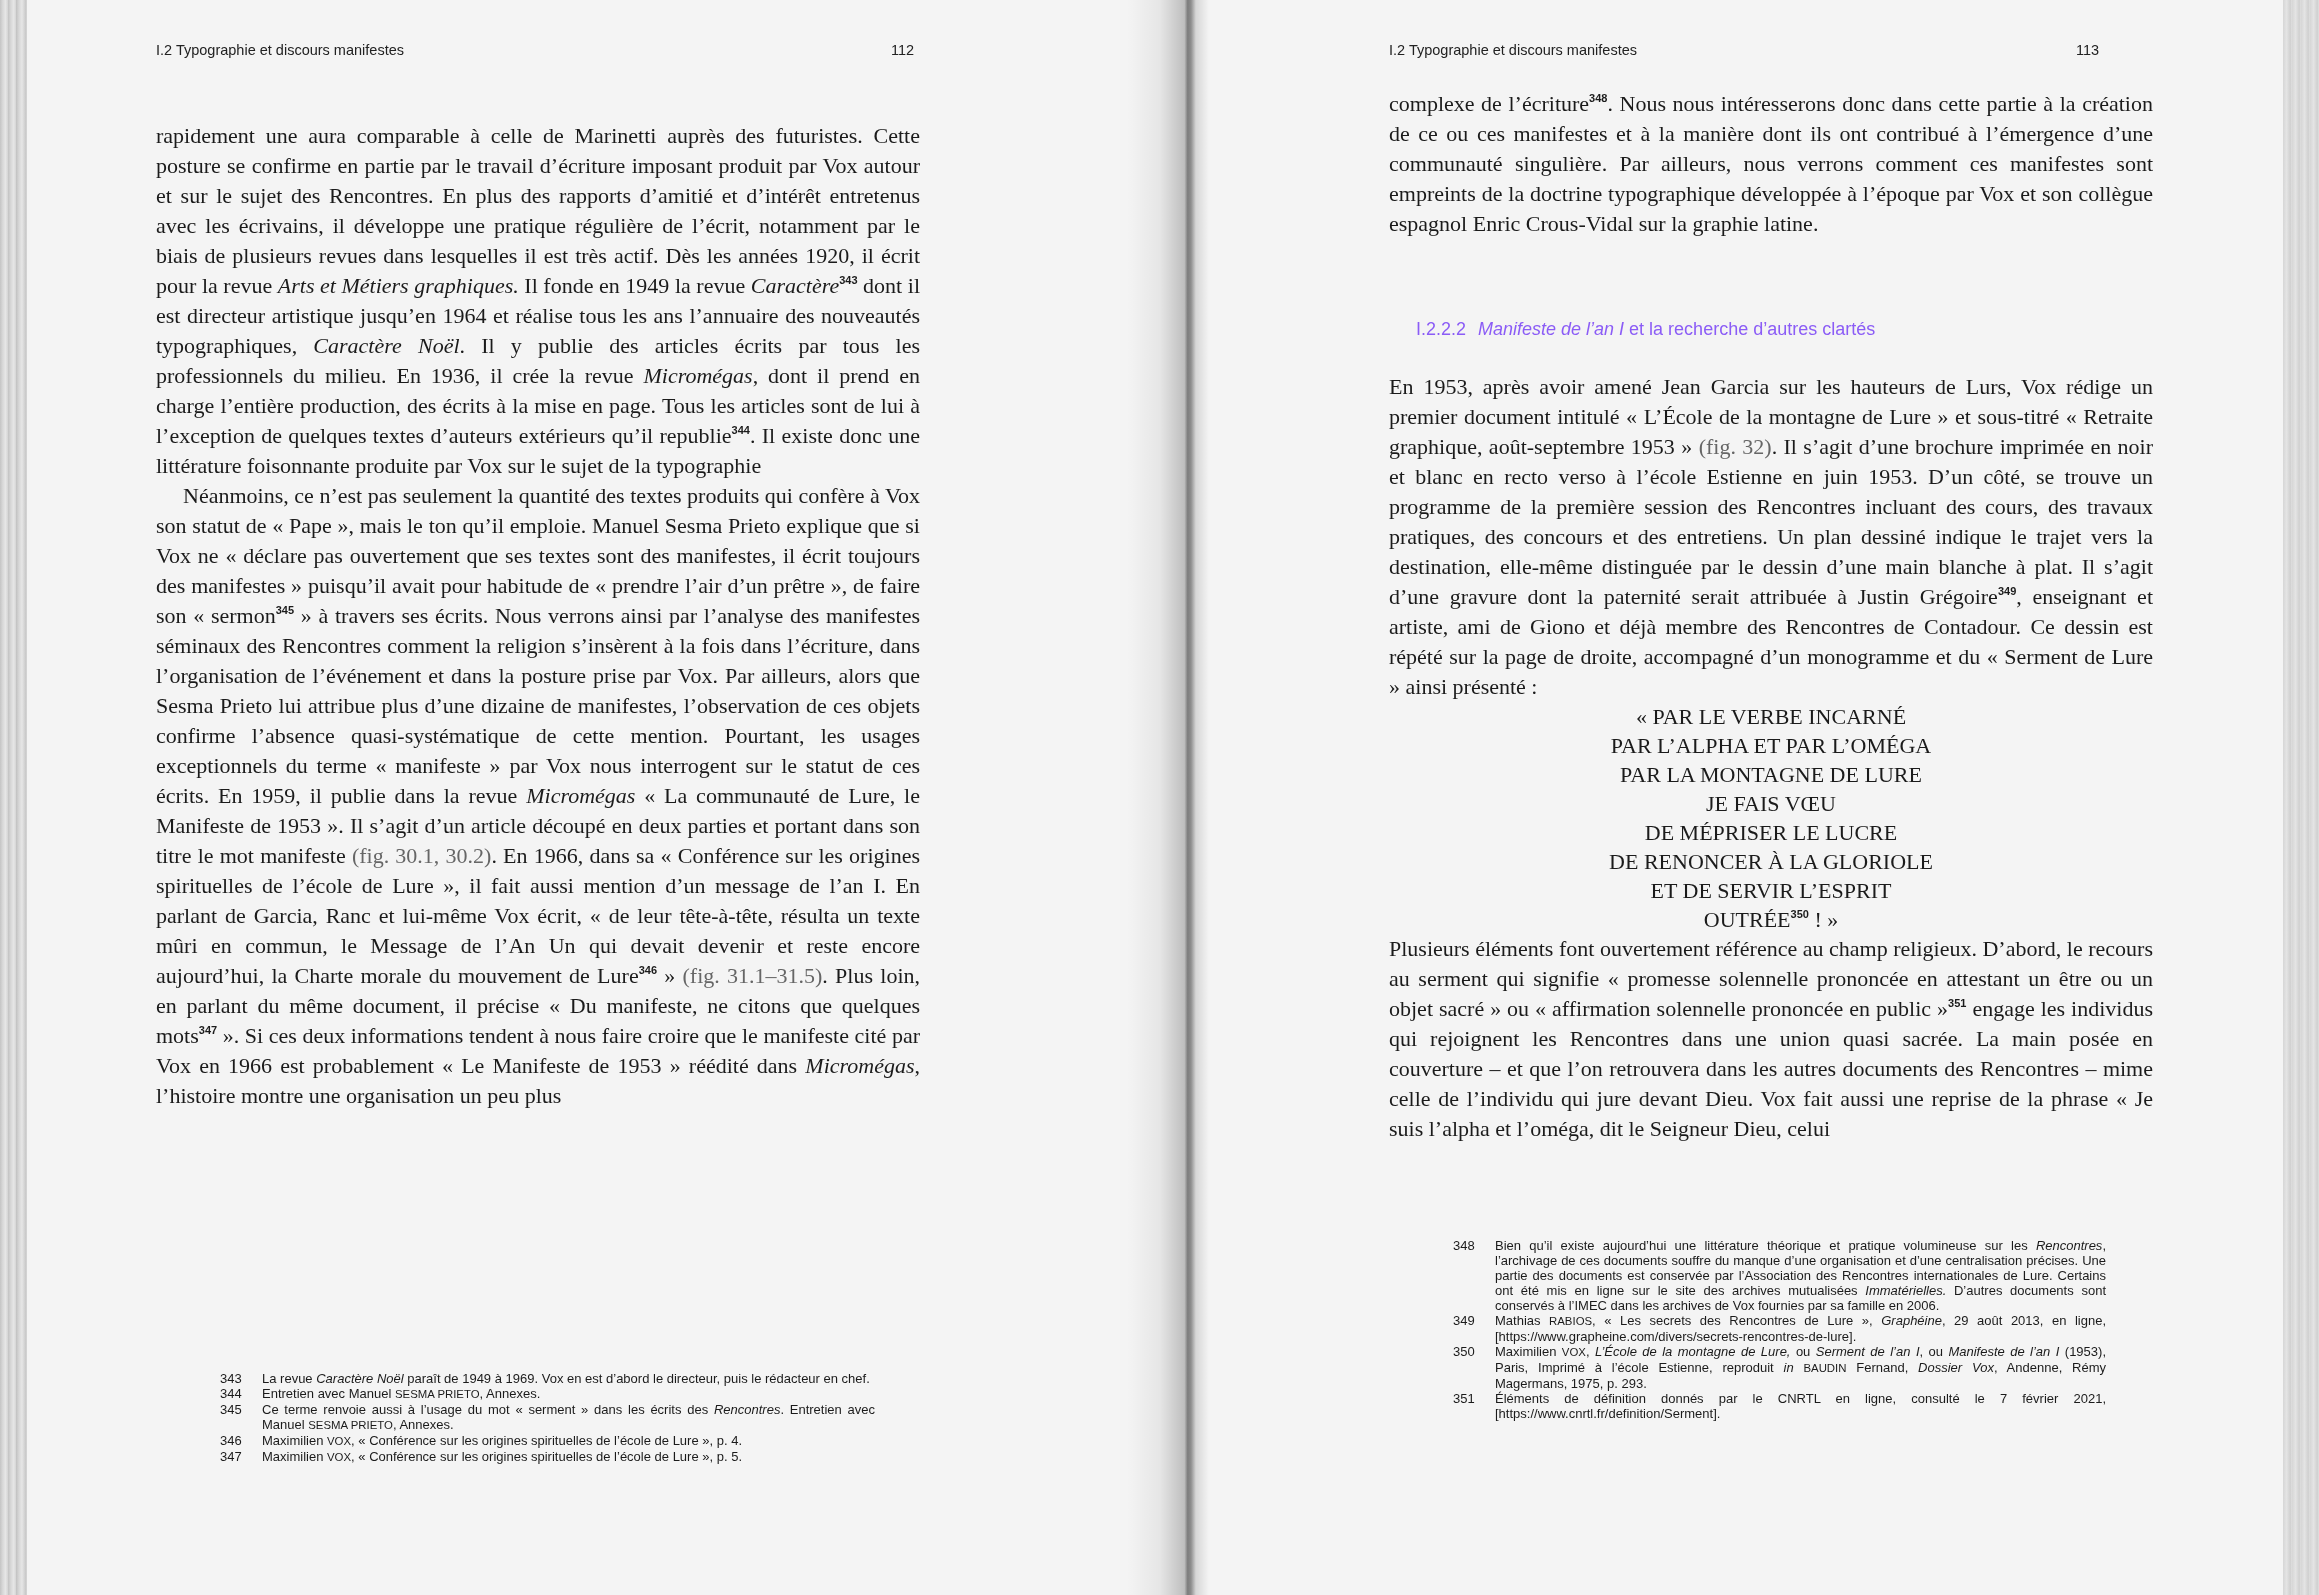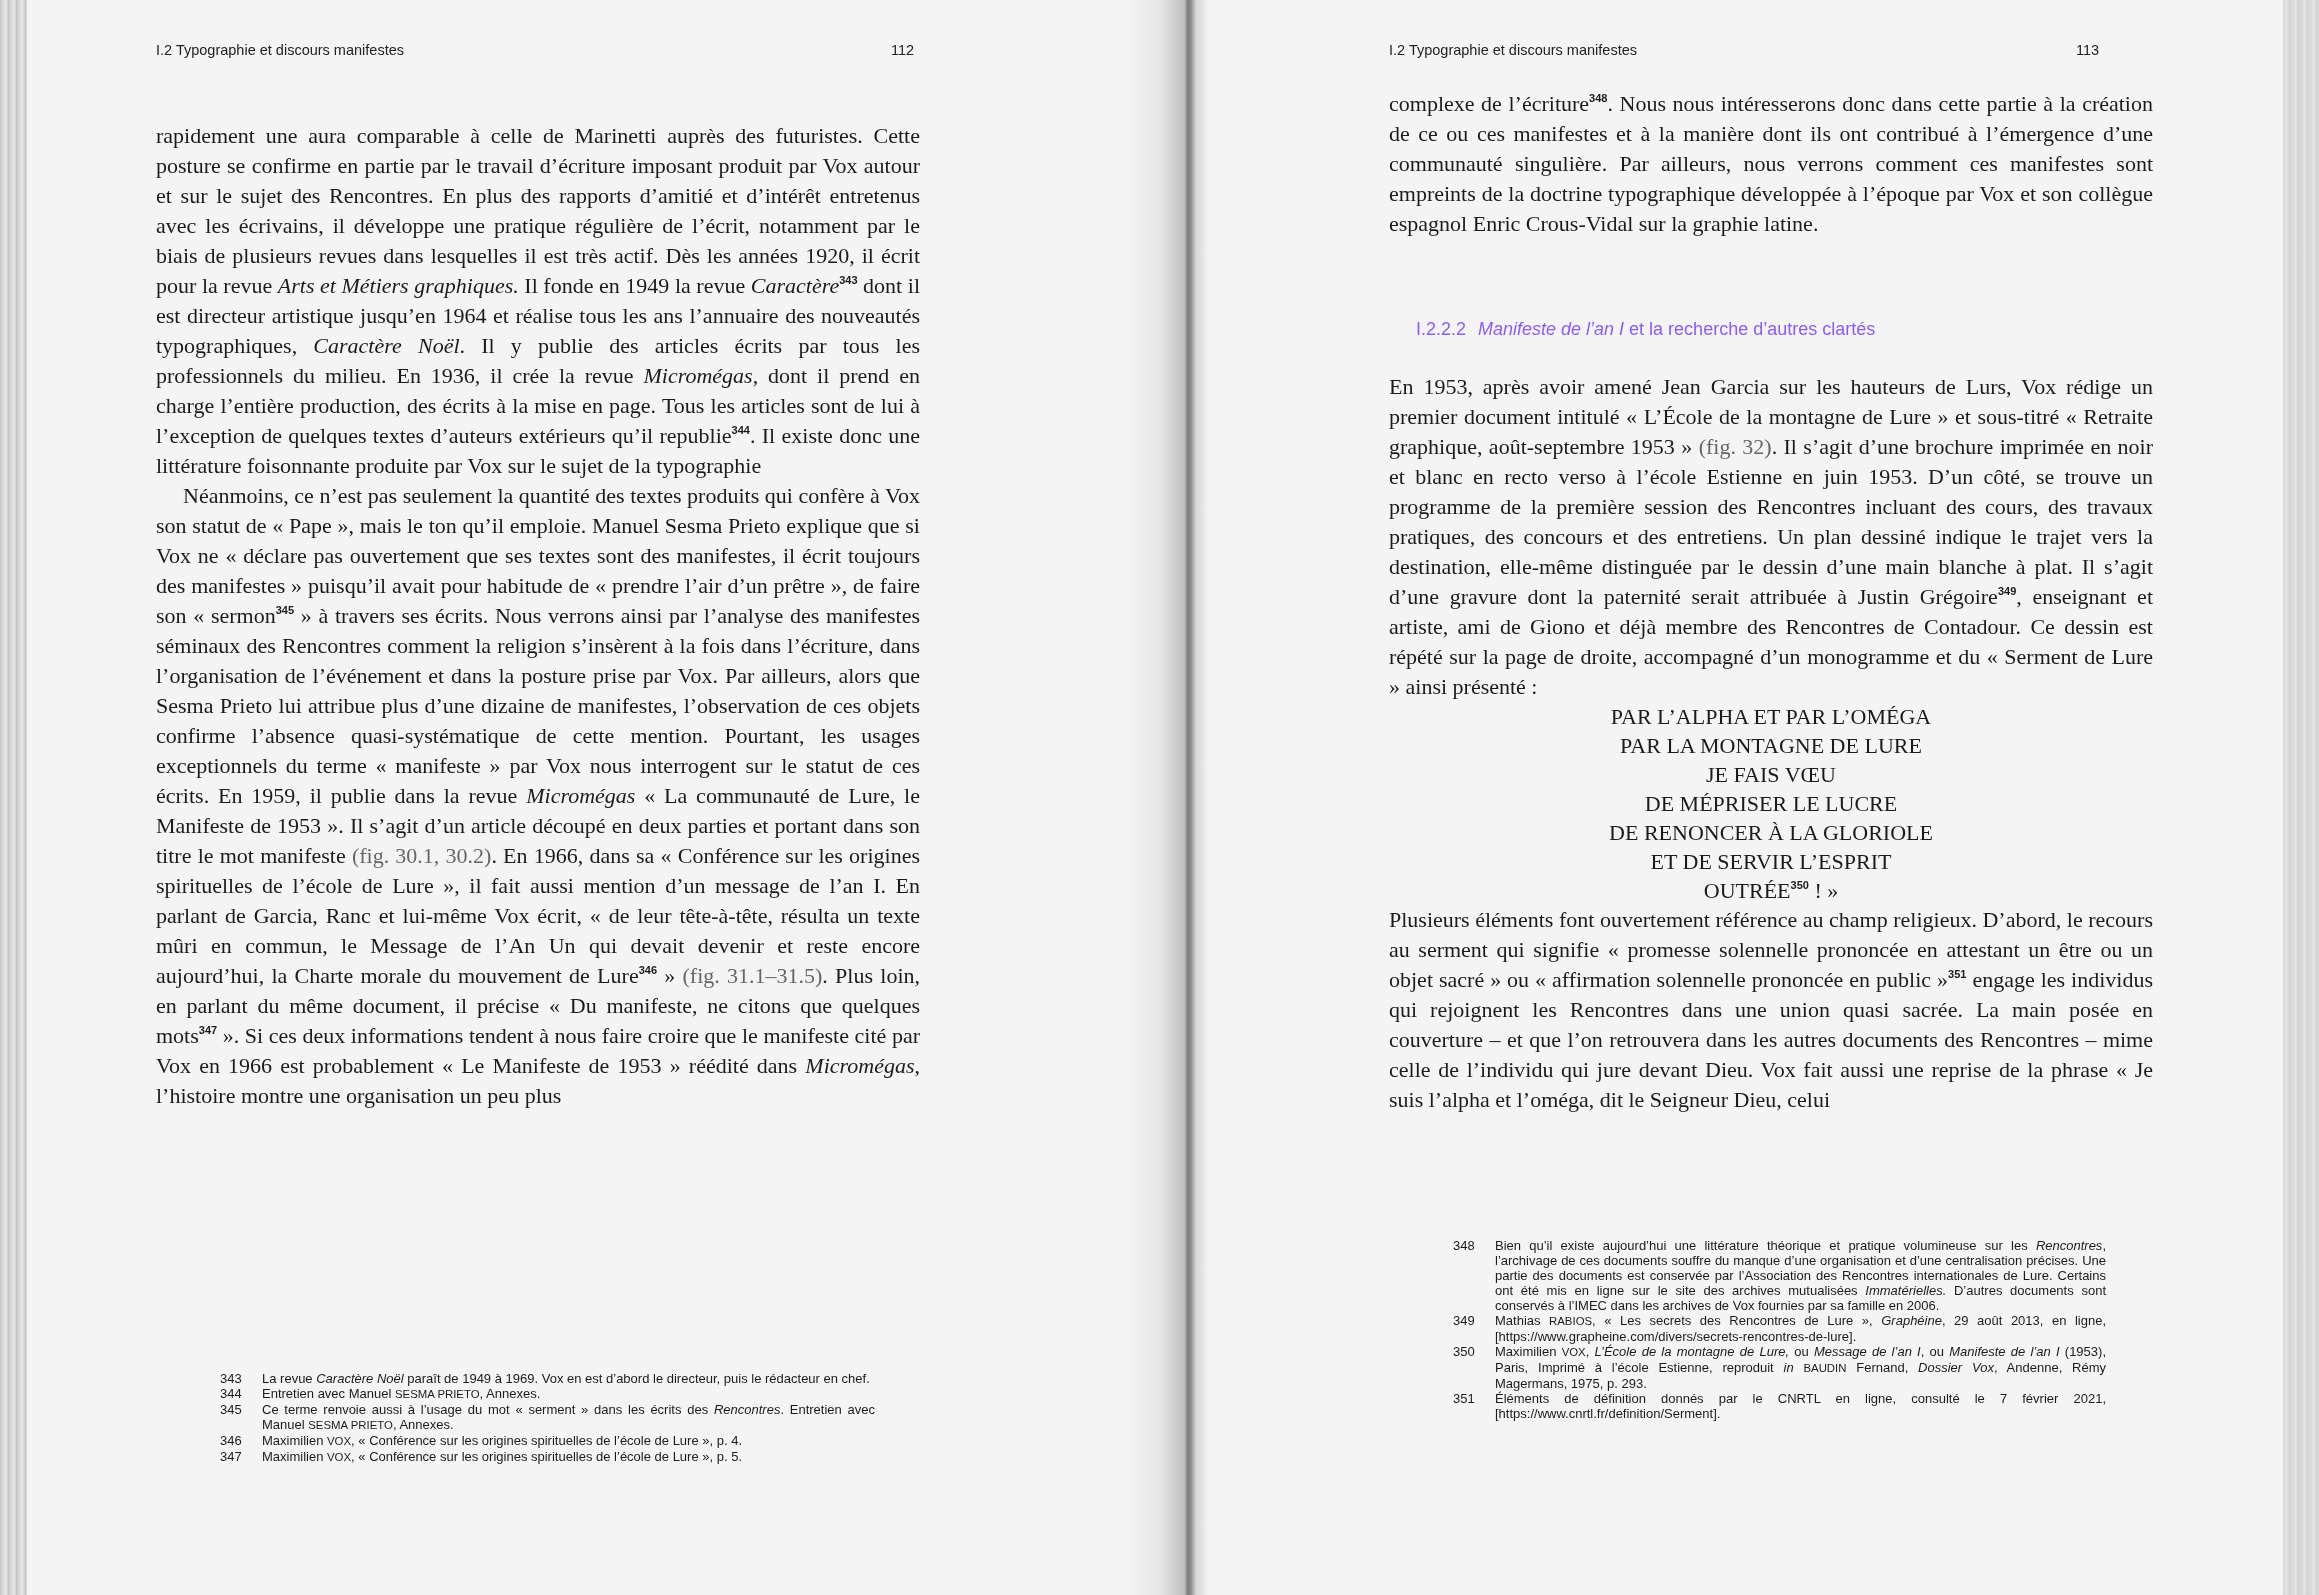--- a/index.html
+++ b/index.html
@@ -109,20 +109,21 @@
     <p>complexe de l’écriture<sup>348</sup>. Nous nous intéresserons donc dans cette partie à la création de ce ou ces manifestes et à la manière dont ils ont contribué à l’émergence d’une communauté singulière. Par ailleurs, nous verrons comment ces manifestes sont empreints de la doctrine typographique développée à l’époque par Vox et son collègue espagnol Enric Crous-Vidal sur la graphie latine.</p>
   </div>
 
   <div class="section-heading" style="left:234px; top:319px;">
     <span class="num">I.2.2.2</span><i>Manifeste de l’an I</i><span> et la recherche d’autres clartés</span>
   </div>
 
   <div class="body-text" style="left:207px; top:372px; width:764px;">
     <p>En 1953, après avoir amené Jean Garcia sur les hauteurs de Lurs, Vox rédige un premier document intitulé « L’École de la montagne de Lure » et sous-titré « Retraite graphique, août-septembre 1953 » <span class="figref">(fig. 32)</span>. Il s’agit d’une brochure imprimée en noir et blanc en recto verso à l’école Estienne en juin 1953. D’un côté, se trouve un programme de la première session des Rencontres incluant des cours, des travaux pratiques, des concours et des entretiens. Un plan dessiné indique le trajet vers la destination, elle-même distinguée par le dessin d’une main blanche à plat. Il s’agit d’une gravure dont la paternité serait attribuée à Justin Grégoire<sup>349</sup>, enseignant et artiste, ami de Giono et déjà membre des Rencontres de Contadour. Ce dessin est répété sur la page de droite, accompagné d’un monogramme et du « Serment de Lure » ainsi présenté :</p>
     <div class="oath">
+      <div>« PAR LE VERBE INCARNÉ</div>
       <div>PAR L’ALPHA ET PAR L’OMÉGA</div>
       <div>PAR LA MONTAGNE DE LURE</div>
       <div>JE FAIS VŒU</div>
       <div>DE MÉPRISER LE LUCRE</div>
       <div>DE RENONCER À LA GLORIOLE</div>
       <div>ET DE SERVIR L’ESPRIT</div>
       <div><span>OUTRÉE</span><sup style="font-family:'Liberation Sans',sans-serif;font-size:11px;font-weight:bold;line-height:0;vertical-align:9px;">350</sup><span> ! »</span></div>
     </div>
     <p>Plusieurs éléments font ouvertement référence au champ religieux. D’abord, le recours au serment qui signifie « promesse solennelle prononcée en attestant un être ou un objet sacré » ou « affirmation solennelle prononcée en public »<sup>351</sup> engage les individus qui rejoignent les Rencontres dans une union quasi sacrée. La main posée en couverture – et que l’on retrouvera dans les autres documents des Rencontres – mime celle de l’individu qui jure devant Dieu. Vox fait aussi une reprise de la phrase « Je suis l’alpha et l’oméga, dit le Seigneur Dieu, celui</p>
   </div>
@@ -131,21 +132,21 @@
       <div class="fn">
         <span class="n">348</span>
         <span class="t">Bien qu’il existe aujourd’hui une littérature théorique et pratique volumineuse sur les <i>Rencontres</i>, l’archivage de ces documents souffre du manque d’une organisation et d’une centralisation précises. Une partie des documents est conservée par l’Association des Rencontres internationales de Lure. Certains ont été mis en ligne sur le site des archives mutualisées <i>Immatérielles.</i> D’autres documents sont conservés à l’IMEC dans les archives de Vox fournies par sa famille en 2006.</span>
       </div>
       <div class="fn">
         <span class="n">349</span>
         <span class="t">Mathias <span class="sc">RABIOS</span>, « Les secrets des Rencontres de Lure », <i>Graphéine</i>, 29 août 2013, en ligne, [https://www.grapheine.com/divers/secrets-rencontres-de-lure].</span>
       </div>
       <div class="fn">
         <span class="n">350</span>
-        <span class="t">Maximilien <span class="sc">VOX</span>, <i>L’École de la montagne de Lure,</i> ou <i>Message de l’an I</i>, ou <i>Manifeste de l’an I</i> (1953), Paris, Imprimé à l’école Estienne, reproduit <i>in</i> <span class="sc">BAUDIN</span> Fernand, <i>Dossier Vox</i>, Andenne, Rémy Magermans, 1975, p. 293.</span>
+        <span class="t">Maximilien <span class="sc">VOX</span>, <i>L’École de la montagne de Lure,</i> ou <i>Serment de l’an I</i>, ou <i>Manifeste de l’an I</i> (1953), Paris, Imprimé à l’école Estienne, reproduit <i>in</i> <span class="sc">BAUDIN</span> Fernand, <i>Dossier Vox</i>, Andenne, Rémy Magermans, 1975, p. 293.</span>
       </div>
       <div class="fn">
         <span class="n">351</span>
         <span class="t">Éléments de définition donnés par le CNRTL en ligne, consulté le 7 février 2021, [https://www.cnrtl.fr/definition/Serment].</span>
       </div>
     </div>
 </div>
 
 
 </body></html>

